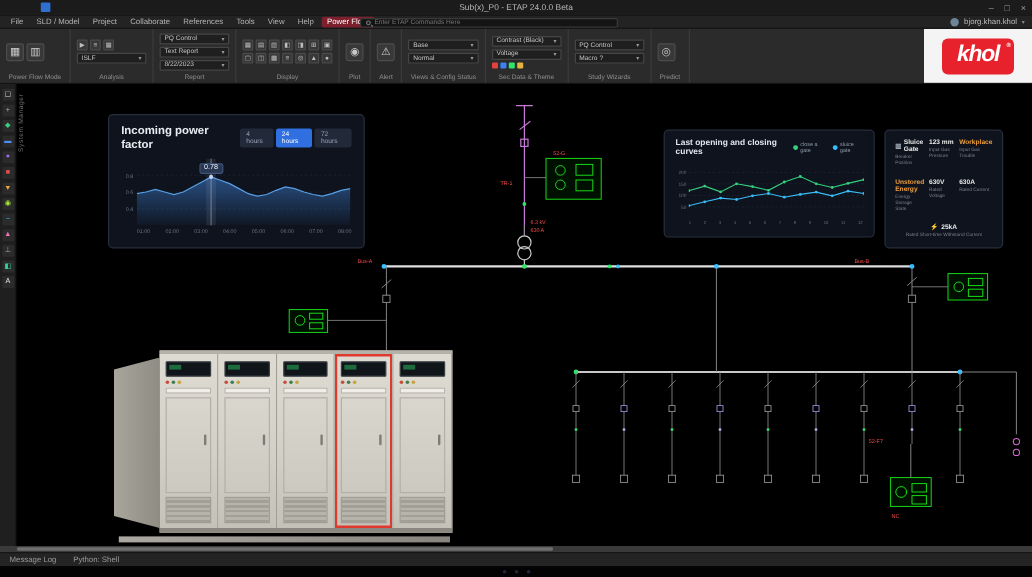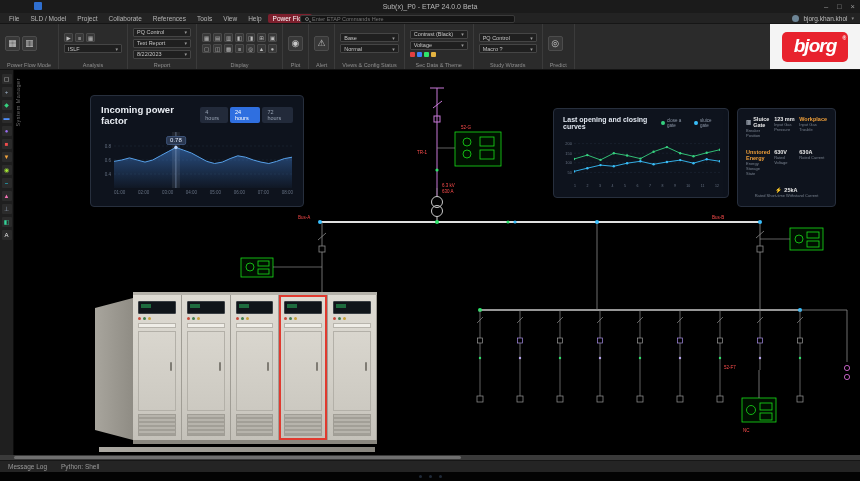--- a/index.html
+++ b/index.html
@@ -305,21 +305,21 @@
           <div class="rcontent">
             <div class="rrow">
               <div class="bicon">◎</div>
             </div>
           </div>
           <div class="rcaption">Predict</div>
         </div>
       </div>
     <div class="logo-panel">
       <div class="logo-badge">
-        <span>bjorg</span><sup>®</sup>
+        <span>khol</span><sup>®</sup>
       </div>
     </div>
   </div>
 
   <div class="main">
     <div class="left-toolbar" id="left-toolbar">
         <div class="lt-icon" style="color: rgb(216, 216, 216);">▢</div>
         <div class="lt-icon" style="color: rgb(159, 179, 200);">+</div>
         <div class="lt-icon" style="color: rgb(53, 208, 127);">◆</div>
         <div class="lt-icon" style="color: rgb(79, 142, 247);">▬</div>

